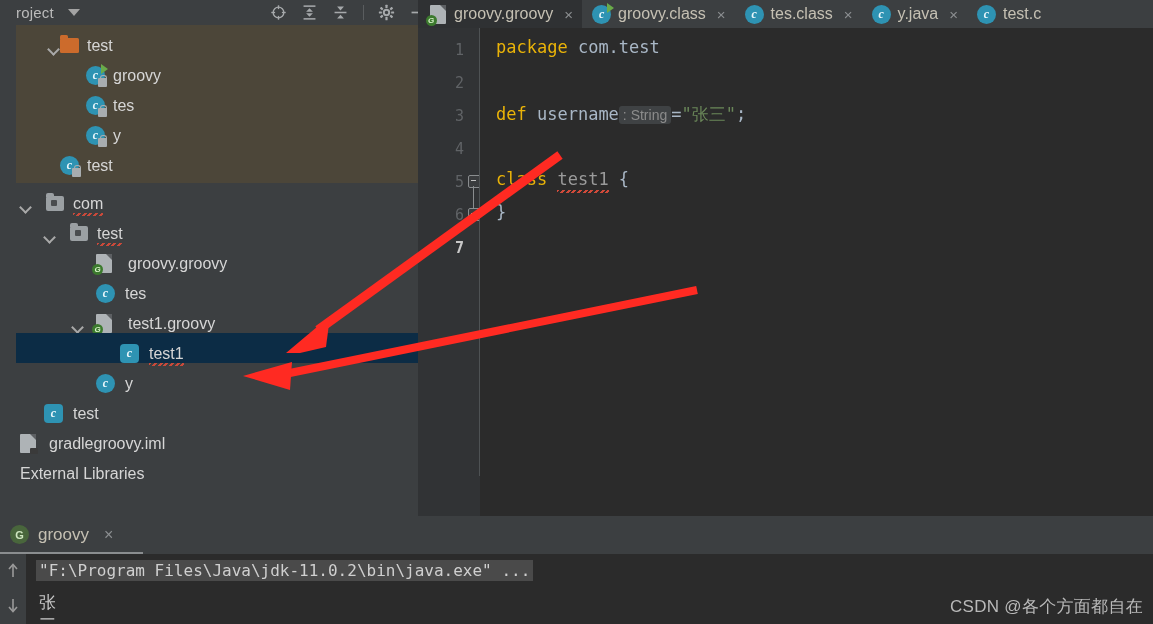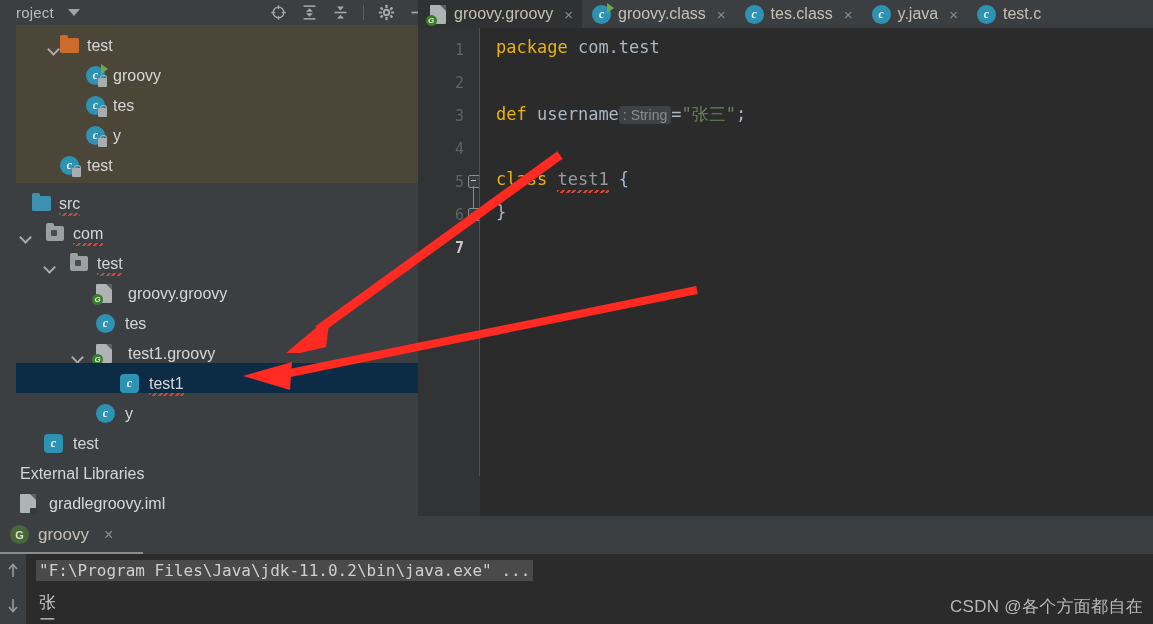--- a/index.html
+++ b/index.html
@@ -216,27 +216,20 @@
         <span class="arrow blank"></span>
         <span class="ic" style="display:flex;align-items:center;">
           <i class="ic-class" style="position:relative;">c<i class="lockbadge"></i></i>
         </span>
         <span class="tlabel">test</span>
       </div>
     </div>
 
     <div id="tree-main">
 
-      <div class="tnode i0">
-        <span class="arrow blank"></span>
-        <span class="ic" style="display:flex;align-items:center;">
-            <i class="ic-folder blue"></i>
-          </span>
-        <span class="tlabel squig">src</span>
-      </div>
 
       <div class="tnode i0">
         <span class="arrow"></span>
         <span class="ic" style="display:flex;align-items:center;margin-left:14px;">
             <i class="ic-pkg"></i>
           </span>
         <span class="tlabel squig">com</span>
       </div>
 
       <div class="tnode i1" style="padding-left:28px;">
@@ -288,28 +281,28 @@
       </div>
 
       <div class="tnode" style="padding-left:28px;">
         <span class="ic" style="display:flex;align-items:center;">
           <i class="ic-class sq">c</i>
         </span>
         <span class="tlabel" style="margin-left:9px;">test</span>
       </div>
 
       <div class="tnode" style="padding-left:4px;">
+        <span class="ic" style="display:flex;align-items:center;">
+          <i class="ic-iml"></i>
+        </span>
+        <span class="tlabel" style="margin-left:9px;">gradlegroovy.iml</span>
+      </div>
+
+      <div class="tnode" style="padding-left:4px;">
         <span class="tlabel" style="margin-left:0;">External Libraries</span>
-      </div>
-
-      <div class="tnode" style="padding-left:4px;">
-        <span class="ic" style="display:flex;align-items:center;">
-          <i class="ic-iml"></i>
-        </span>
-        <span class="tlabel" style="margin-left:9px;">gradlegroovy.iml</span>
       </div>
     </div>
 
     <div id="proj-scrollbar">
       <div id="proj-scroll-top"></div>
       <div id="proj-thumb"></div>
     </div>
   </div>
 
   <div id="editor-area">

